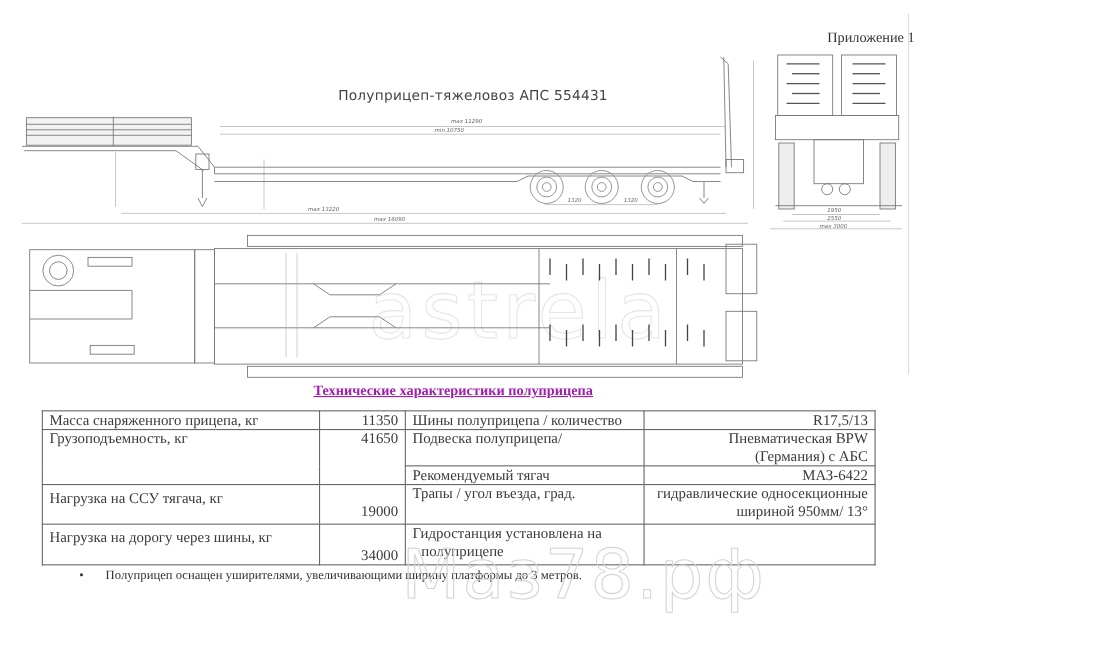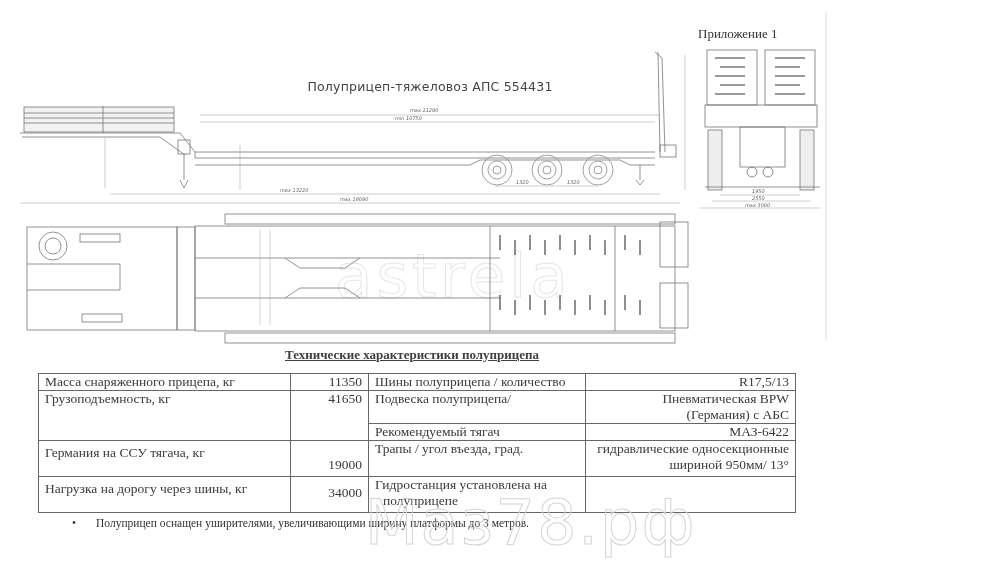--- a/index.html
+++ b/index.html
@@ -1,40 +1,40 @@
 <!DOCTYPE html>
 <html><head>
 <meta charset="utf-8">
 <style>
   html, body { margin: 0; padding: 0; }
   body { width: 1000px; height: 587px; background: #ffffff; position: relative; overflow: hidden; font-family: "Liberation Serif", serif; color: #333; }
   .abs { position: absolute; }
   .title-draw { font-family: "DejaVu Sans", sans-serif; font-size: 12.5px; color: #444; letter-spacing: 0.2px; text-align: center; line-height: 17px; margin-top: 33px; }
   .appendix { font-family: "Liberation Serif", serif; font-size: 13px; color: #333; }
   svg.drawing { position: absolute; left: 0; top: 0; }
-  .spec-title { font-weight: bold; text-decoration: underline; font-size: 13px; color: #404040; }
+  .spec-title { font-weight: bold; text-decoration: underline; font-size: 13px; color: #a21caf; }
   table.specs { position: absolute; left: 38px; top: 373px; border-collapse: collapse; font-size: 13.5px; color: #3a3a3a; }
   table.specs td { border: 1px solid #666; padding: 0 6px; vertical-align: top; line-height: 16px; }
   .val { text-align: right; }
   .notes { position: absolute; left: 72px; top: 515px; font-size: 11.5px; font-weight: normal; color: #333; line-height: 17px; }
   .notes li { list-style: none; position: relative; padding-left: 24px; }
   .notes li::before { content: "•"; position: absolute; left: 0; }
   .watermark { position: absolute; left: 365px; top: 486px; font-family: "DejaVu Sans", sans-serif; font-size: 62px; color: transparent; -webkit-text-stroke: 1px #d4d4d4; letter-spacing: 2px; }
-  .watermark2 { position: absolute; left: 335px; top: 240px; font-family: "DejaVu Sans", sans-serif; font-size: 61px; color: transparent; -webkit-text-stroke: 1px #e6e6e6; letter-spacing: 4px; }
+  .watermark2 { position: absolute; left: 335px; top: 240px; font-family: "DejaVu Sans", sans-serif; font-size: 72px; color: transparent; -webkit-text-stroke: 1px #e6e6e6; letter-spacing: 4px; }
   .dim { font-family: "DejaVu Sans", sans-serif; font-size: 5px; fill: #666; font-style: italic; }
 </style>
 </head>
 <body>
 
 <div class="watermark2">astrela</div>
 
 <div class="abs title-draw" style="left:270px; top:45px; width:320px;">
   <div>Полуприцеп-тяжеловоз АПС 554431</div>
 </div>
-<div class="abs appendix" style="left:698px; top:26px;font-family:Liberation Serif, serif;">Приложение 1</div>
+<div class="abs appendix" style="left:752px; top:26px;font-family:Liberation Serif, serif;">Приложение 1</div>
 
 <svg class="drawing" width="1000" height="360" viewBox="0 0 1000 360">
   <g stroke="#777" fill="none" stroke-width="0.8">
 
     <g>
       <rect x="24" y="107" width="150" height="25" fill="#f2f2f2"></rect>
       <line x1="24" y1="113" x2="174" y2="113"></line>
       <line x1="24" y1="118" x2="174" y2="118"></line>
       <line x1="24" y1="123" x2="174" y2="123"></line>
       <line x1="103" y1="106" x2="103" y2="133"></line>
@@ -191,31 +191,31 @@
     <td class="val">
       <div>Пневматическая BPW</div>
       <div>(Германия) с АБС</div>
     </td>
   </tr>
   <tr style="height:17px">
     <td>Рекомендуемый тягач</td>
     <td class="val">МАЗ-6422</td>
   </tr>
   <tr style="height:36px">
-    <td style="padding-top:4px">Германия на ССУ тягача, кг</td>
+    <td style="padding-top:4px">Нагрузка на ССУ тягача, кг</td>
     <td class="val" style="padding-top:16px">19000</td>
     <td>Трапы / угол въезда, град.</td>
     <td class="val">
       <div>гидравлические односекционные</div>
       <div>шириной 950мм/ 13°</div>
     </td>
   </tr>
   <tr style="height:36px">
     <td style="padding-top:4px">Нагрузка на дорогу через шины, кг</td>
-    <td class="val" style="padding-top:8px">34000</td>
+    <td class="val" style="padding-top:20px">34000</td>
     <td style="padding-top:0">
       <div>Гидростанция установлена на</div>
       <div style="padding-left:8px">полуприцепе</div>
     </td>
     <td class="val"></td>
   </tr>
 </tbody>
   </table>
 
 <ul class="notes" style="margin:0; padding:0;">

